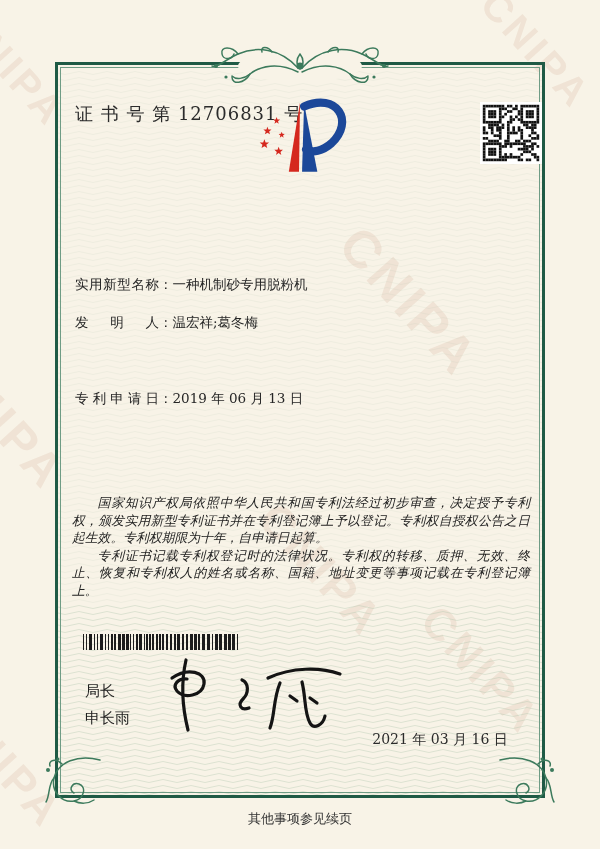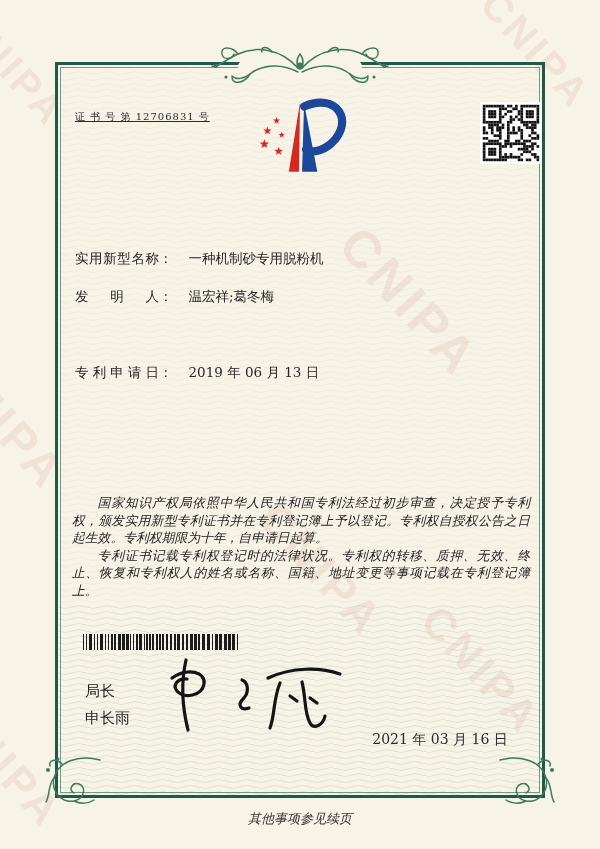--- a/index.html
+++ b/index.html
@@ -8,40 +8,40 @@
   .wm{position:absolute;font-family:"Liberation Sans",sans-serif;font-weight:bold;
       color:rgba(186,122,90,0.13);letter-spacing:4px;transform:rotate(48deg);
       transform-origin:left top;white-space:nowrap;z-index:0;}
   #waves{position:absolute;left:58px;top:65px;z-index:0;}
   #waves path{fill:none;stroke:#a9c2a9;stroke-width:0.7;}
   .frame{position:absolute;left:55px;top:62px;width:484px;height:730px;
          border:3px solid #1f5a45;z-index:1;}
   .frame-inner{position:absolute;left:2px;top:2px;right:2px;bottom:2px;
          border:1px solid #6f9c85;}
   .content{position:absolute;z-index:2;color:#2b2b2b;}
-  #certno{left:75px;top:110px;font-size:10px;letter-spacing:1px;text-decoration:underline;}
+  #certno{left:75px;top:102px;font-size:18px;letter-spacing:1px;}
   #logo{left:243px;top:90px;width:112px;height:92px;}
   #qr{left:480px;top:102px;width:62px;height:62px;background:#fff;}
   #title{left:0;top:182px;width:600px;text-align:center;font-size:29px;font-weight:bold;
          letter-spacing:6px;color:#161616;}
   .frow{position:absolute;left:75px;font-size:13.5px;white-space:nowrap;z-index:2;color:#262626;}
-  .flabel{display:inline-block;width:84px;text-align:justify;text-align-last:justify;}
-  .fval{margin-left:16px;}
+  .flabel{display:inline-block;width:84px;text-align:justify;text-align-last:justify;margin-top:26px;}
+  .fval{margin-left:0;}
   #grant-no{position:absolute;left:308px;top:0;}
   #paras{left:72px;top:494px;width:458px;font-size:12.8px;line-height:17.5px;
          text-align:justify;font-style:italic;color:#222;}
   #paras p{margin:0;text-indent:2em;}
   #barcode{left:83px;top:634px;width:160px;height:16px;}
   #barcode div{position:absolute;top:0;height:16px;background:#1c1c1c;}
   #signer{left:85px;top:678px;font-size:15px;line-height:27px;color:#1d1d1d;}
   #signature{left:150px;top:648px;width:205px;height:92px;}
   #issue-date{left:355px;top:731px;width:170px;text-align:center;font-size:14px;}
   #pageinfo{left:0;top:772px;width:600px;text-align:center;font-size:12px;color:#333;}
   #contnote{left:0;top:810px;width:600px;text-align:center;font-size:13px;
-            font-style:italic;color:#333;}
+            color:#333;}
   .orn{position:absolute;z-index:3;}
   .orn path,.orn circle{stroke:#3c7a5c;fill:none;stroke-width:1.5;stroke-linecap:round;}
   .orn circle{fill:#3c7a5c;stroke:none;}
   svg{display:block;}
 </style>
 </head>
 <body>
 
 <div id="page">
 

